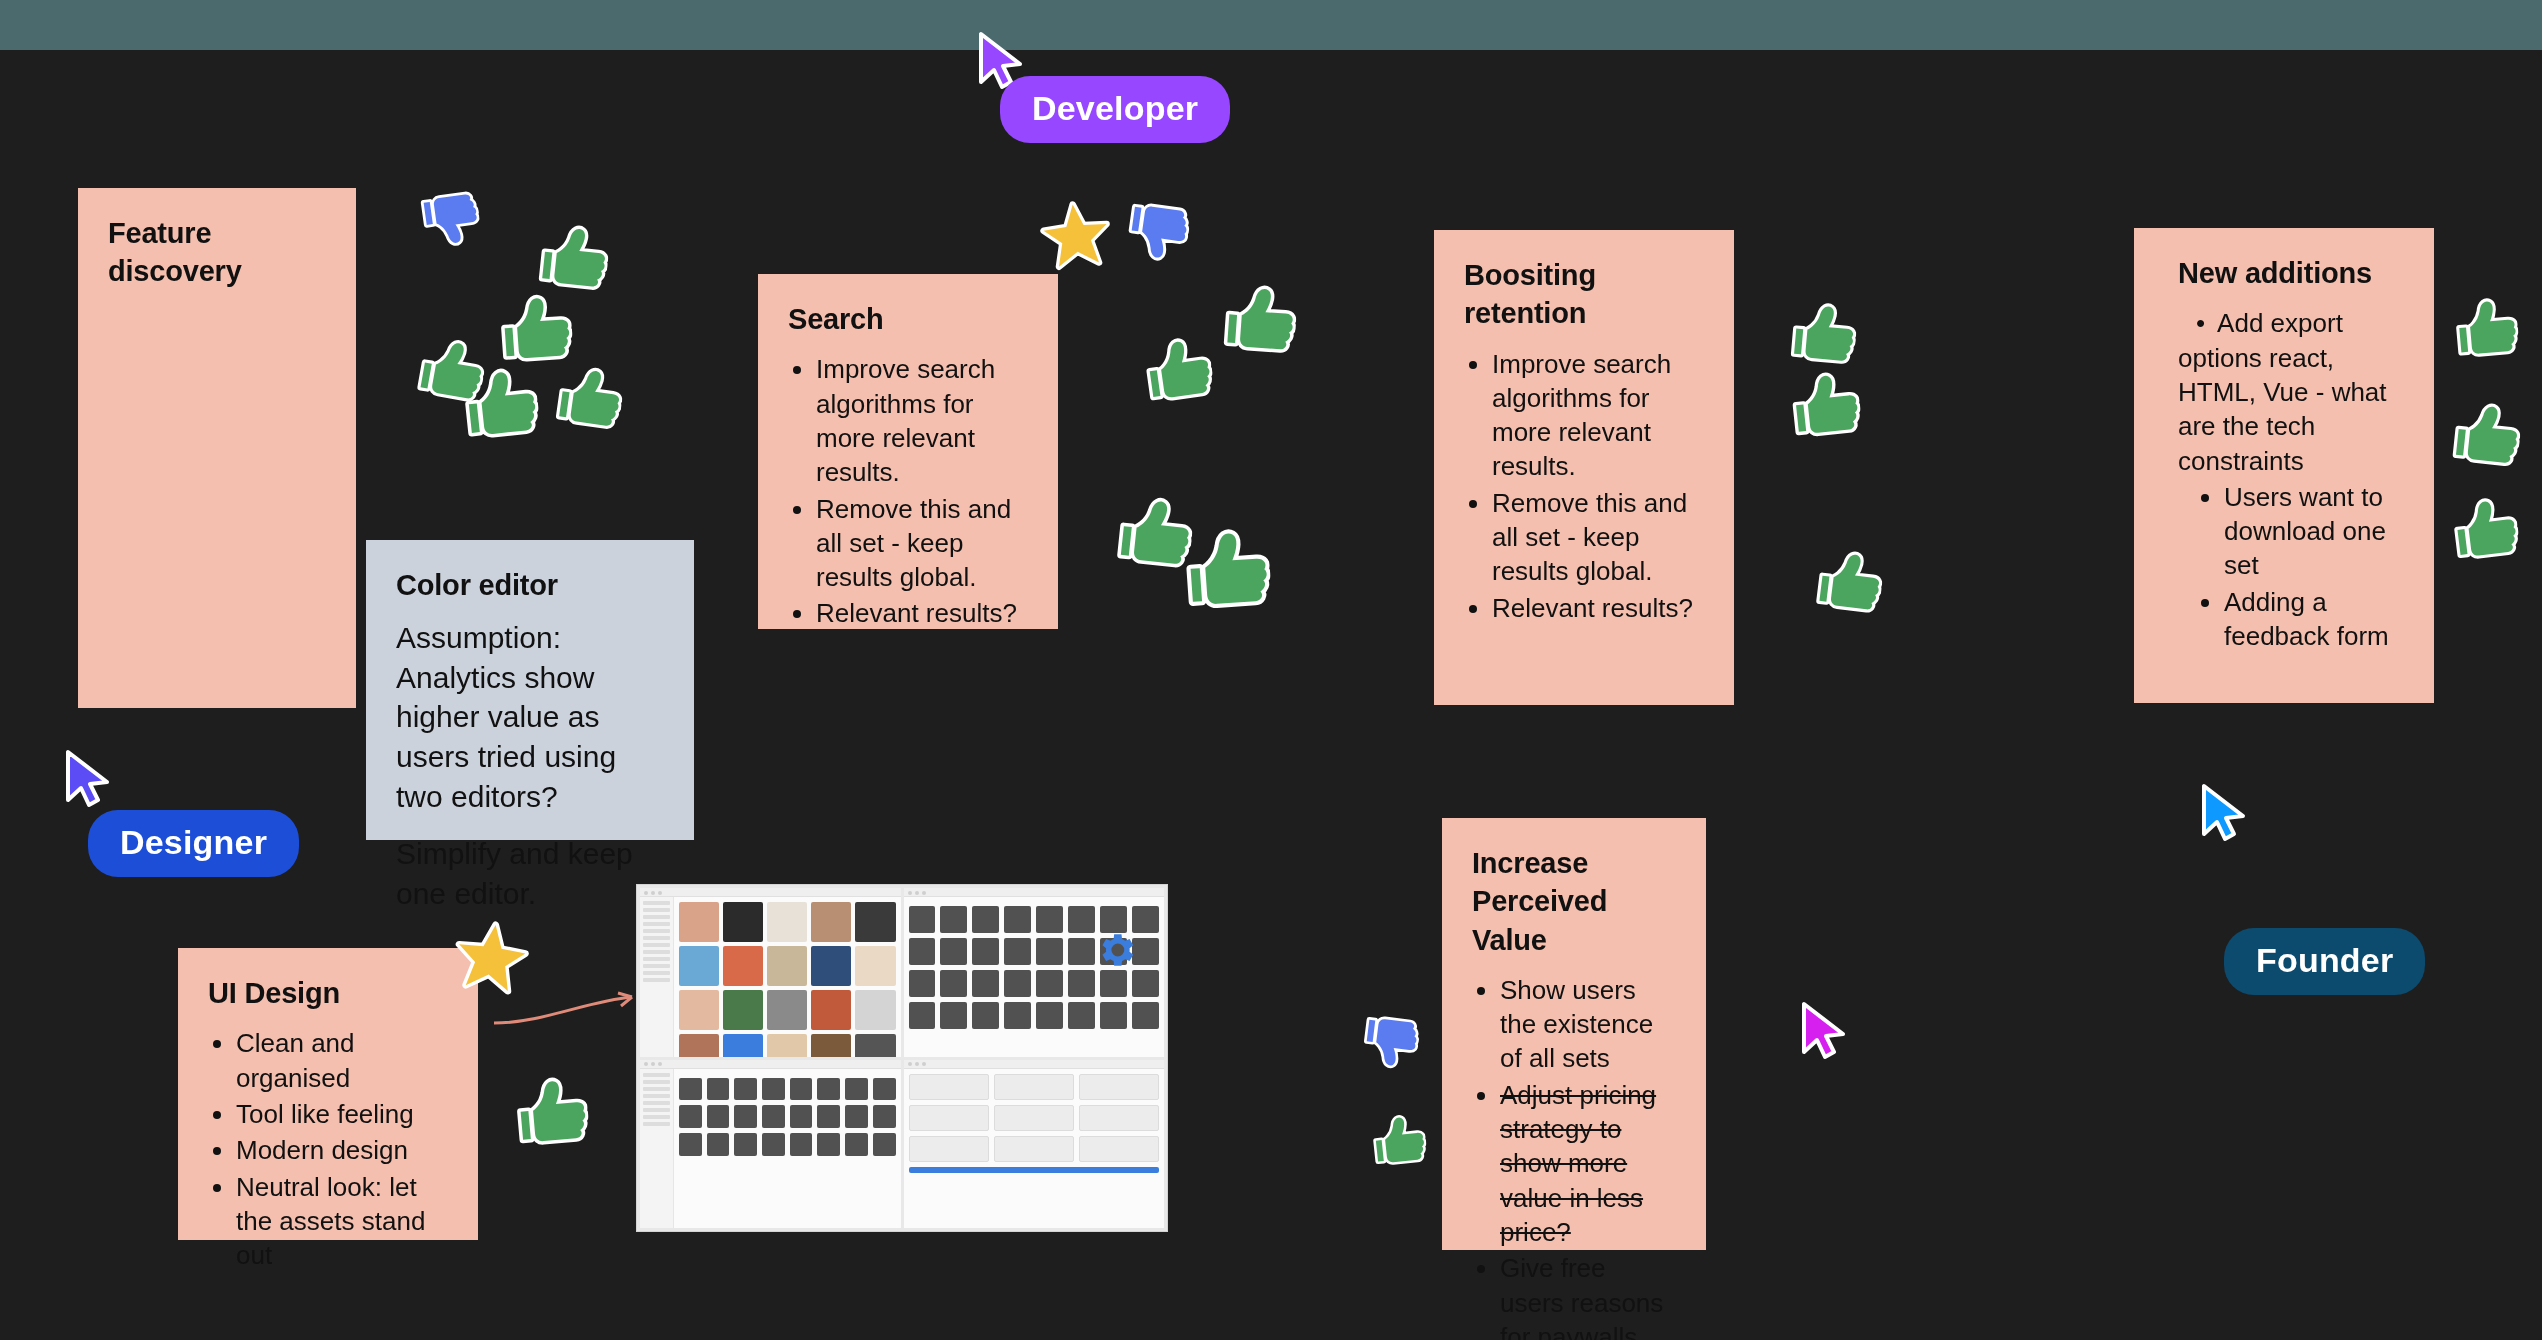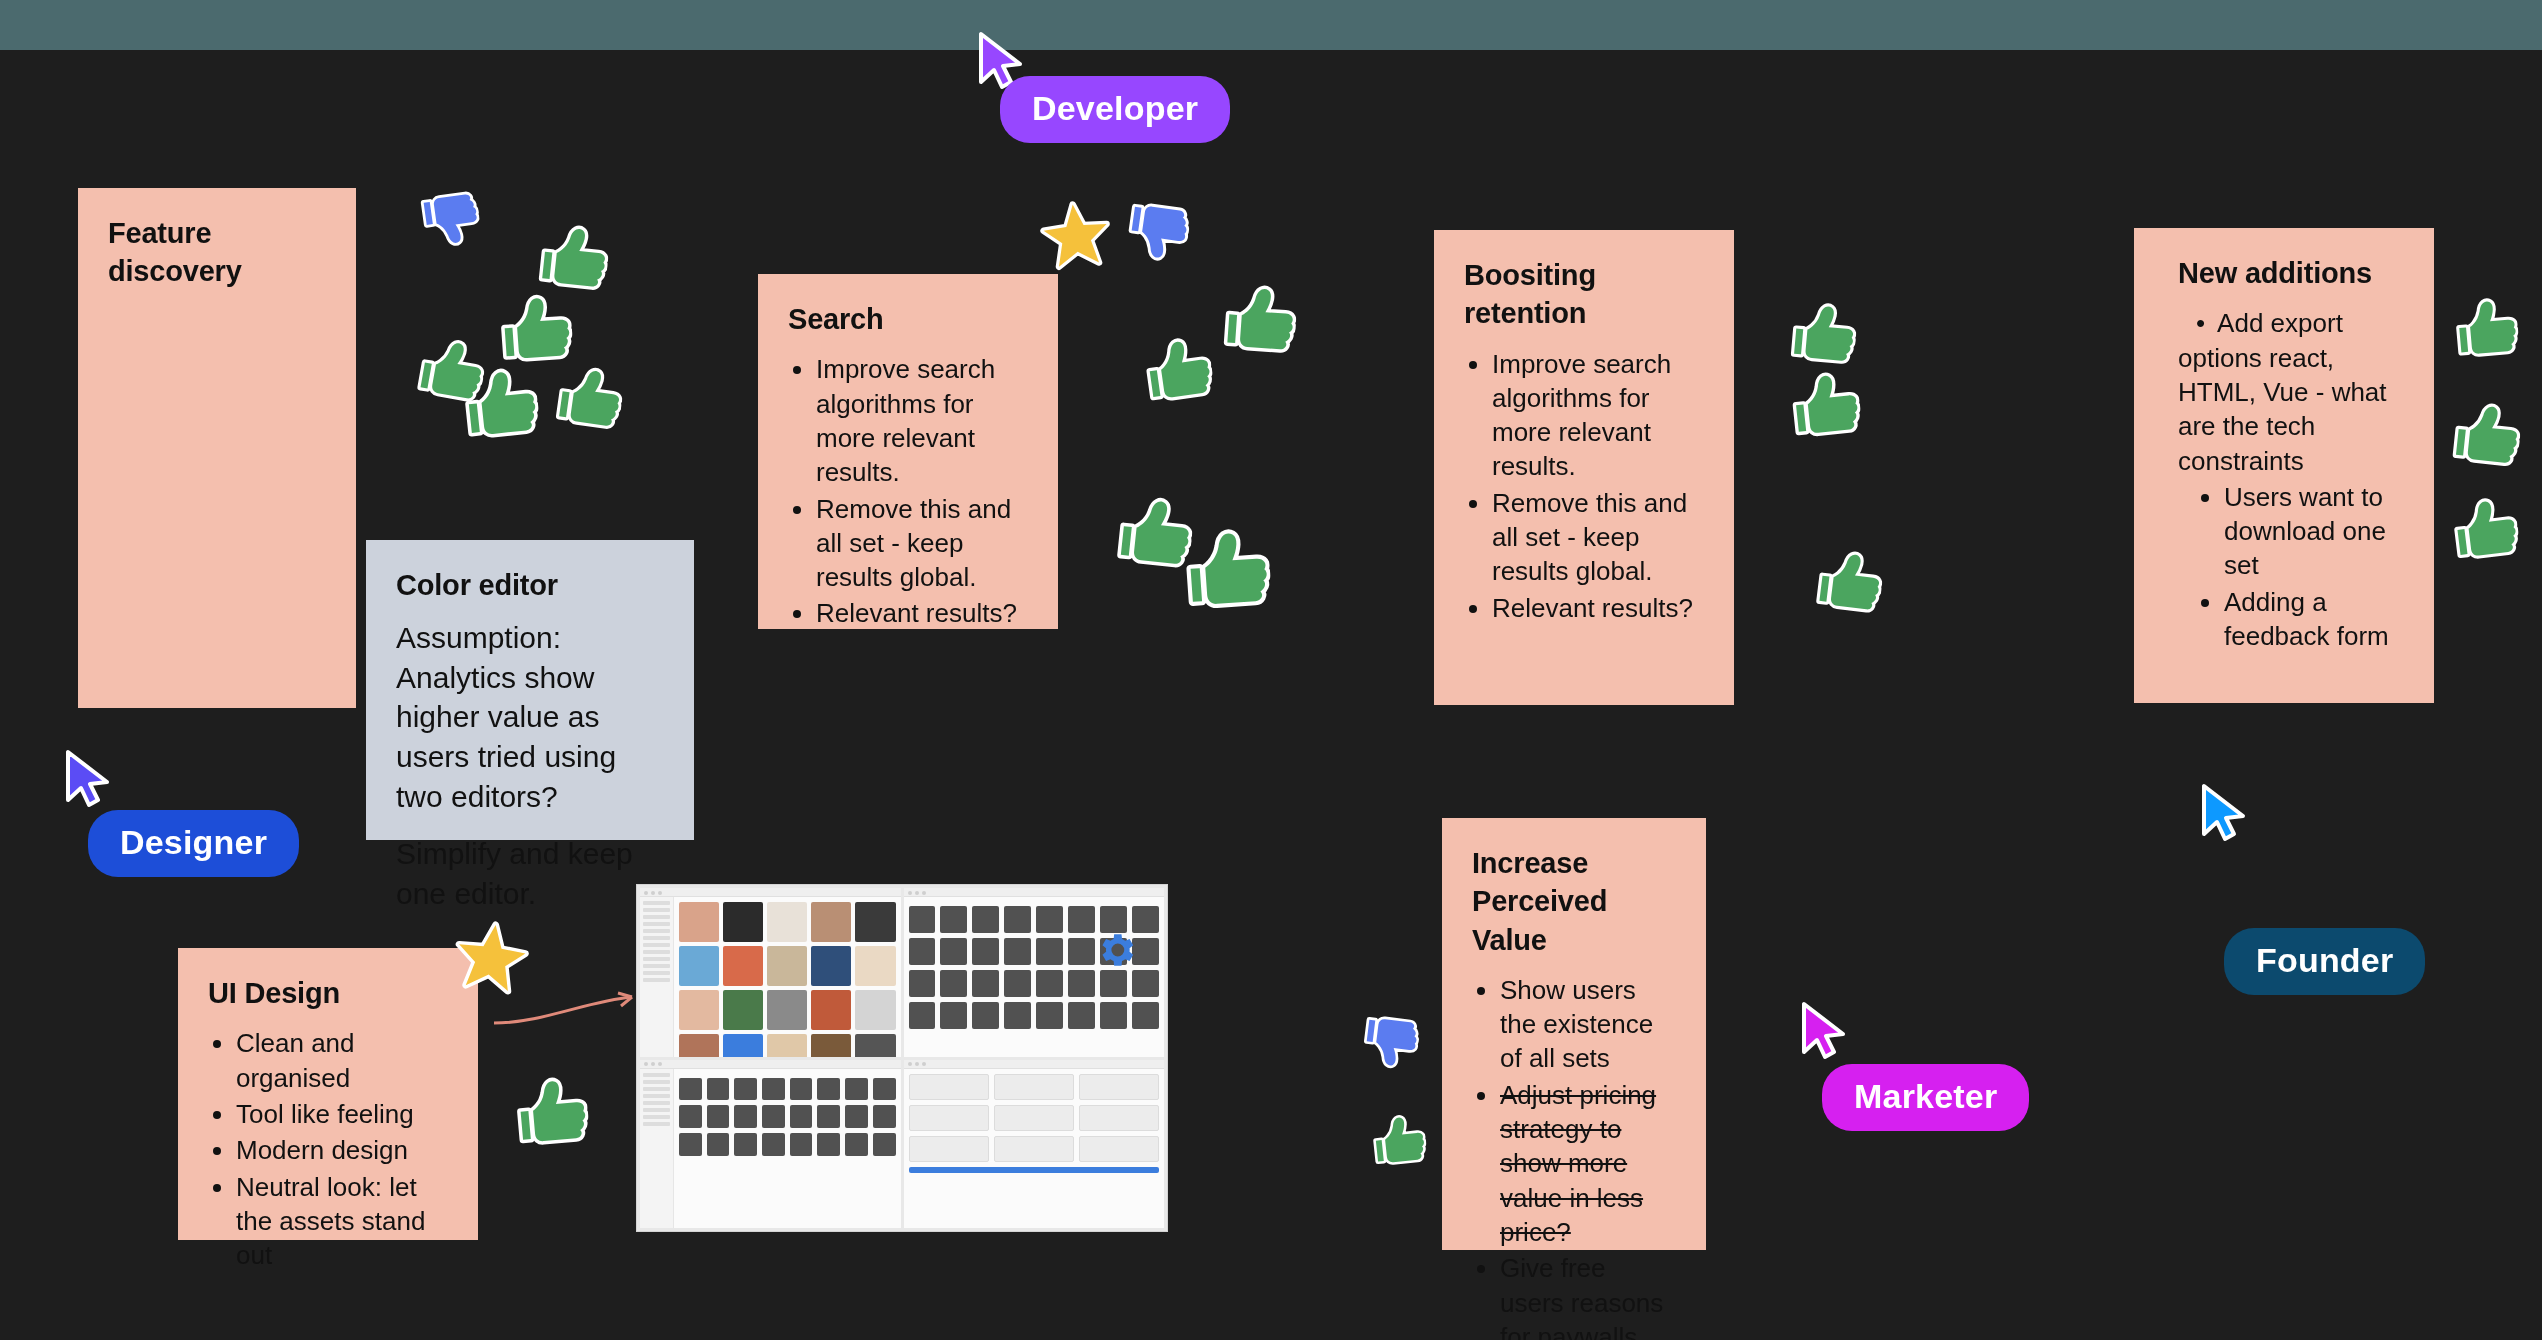--- a/index.html
+++ b/index.html
@@ -500,15 +500,14 @@
       <path d="M6 4 L6 52 L19 40 L27 57 L36 52 L28 36 L45 34 Z" fill="#0d99ff" stroke="#ffffff" stroke-width="4" stroke-linejoin="round"></path>
     </svg>
   </div>
   <div class="cursor-label" style="left:2224px; top:892px; background:#0c4a6e;margin-top:36px;">Founder</div>
 
   <div class="cursor" style="left:1798px; top:1000px;">
     <svg width="52" height="62" viewBox="0 0 52 62">
       <path d="M6 4 L6 52 L19 40 L27 57 L36 52 L28 36 L45 34 Z" fill="#d620f0" stroke="#ffffff" stroke-width="4" stroke-linejoin="round"></path>
     </svg>
   </div>
-  <div class="cursor-label" style="left:1822px; top:1064px; background:#d620f0;">Marketer</div>
 
 </div>
 
 </body></html>

